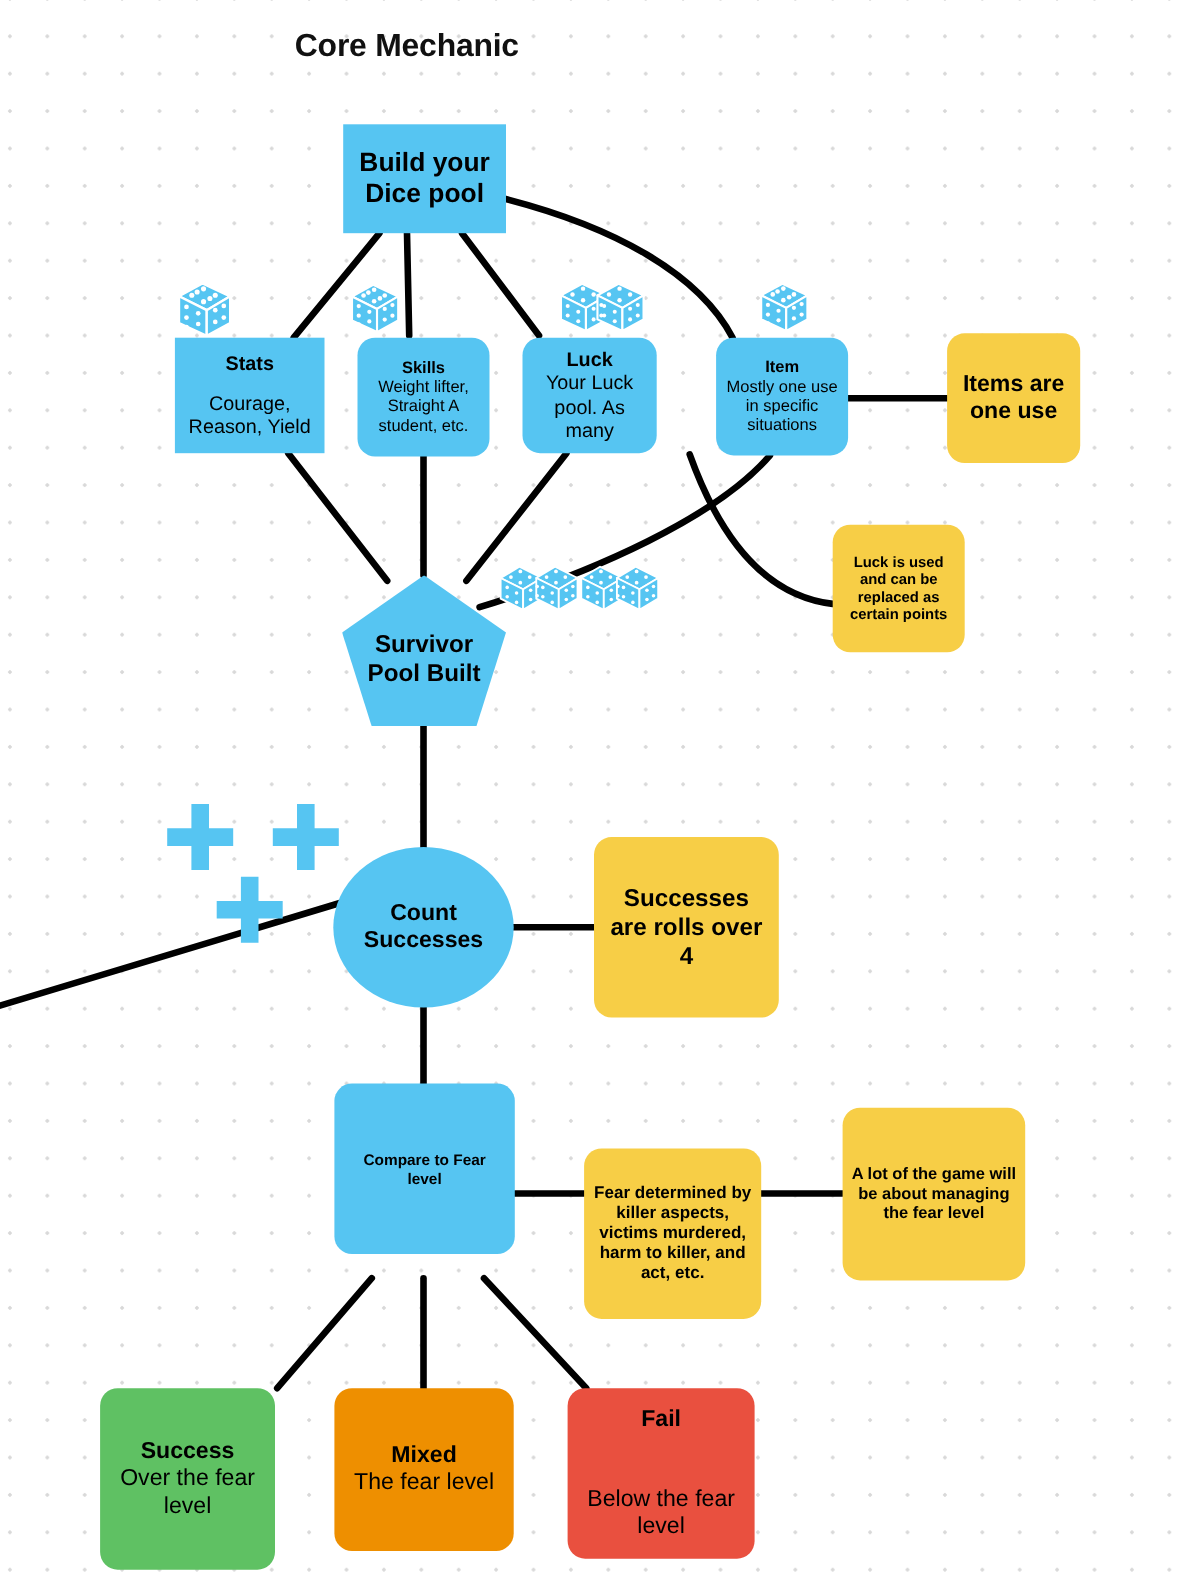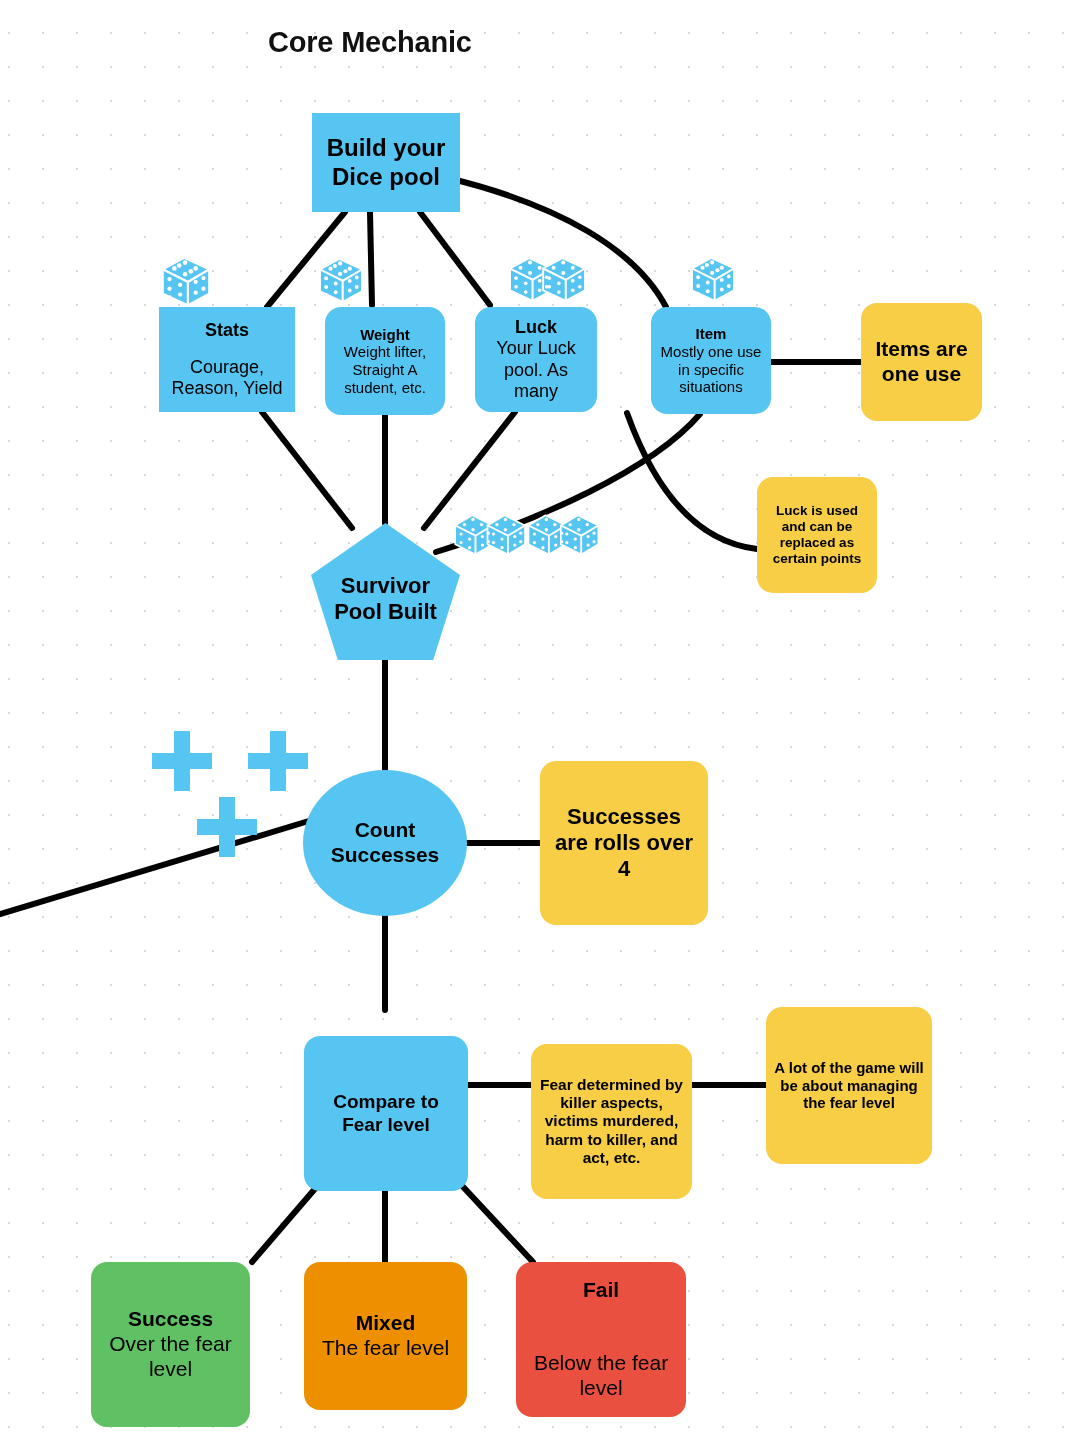--- a/index.html
+++ b/index.html
@@ -288,21 +288,21 @@
     <span class="ttl">Build your</span>
     <span class="ttl">Dice pool</span>
   </div>
 
   <div class="node blue sq" style="left:159px;top:307px;width:136px;height:105px;font-size:18px;gap:16px;">
     <span class="ttl">Stats</span>
     <span class="sub" style="padding:0 10px;">Courage, Reason, Yield</span>
   </div>
 
   <div class="node blue r16" style="left:325px;top:307px;width:120px;height:108px;font-size:15px;">
-    <span class="ttl">Weight</span>
+    <span class="ttl">Skills</span>
     <span class="sub" style="padding:0 6px;">Weight lifter, Straight A student, etc.</span>
   </div>
 
   <div class="node blue r16" style="left:475px;top:307px;width:122px;height:105px;font-size:18px;">
     <span class="ttl">Luck</span>
     <span class="sub" style="padding:0 6px;">Your Luck pool. As many</span>
   </div>
 
   <div class="node blue r16" style="left:651px;top:307px;width:120px;height:107px;font-size:15px;">
     <span class="ttl">Item</span>
@@ -322,21 +322,21 @@
   </div>
 
   <div class="node blue circle" style="left:303px;top:770px;width:164px;height:146px;font-size:21px;">
     <span class="ttl" style="padding:0 10px;">Count Successes</span>
   </div>
 
   <div class="node yellow r16" style="left:540px;top:761px;width:168px;height:164px;font-size:22px;">
     <span class="ttl" style="padding:0 12px;">Successes are rolls over 4</span>
   </div>
 
-  <div class="node blue r16" style="left:304px;top:1036px;width:164px;height:155px;font-size:19px;">
+  <div class="node blue r16" style="left:304px;top:985px;width:164px;height:155px;font-size:14px;">
     <span class="ttl" style="padding:0 12px;">Compare to Fear level</span>
   </div>
 
   <div class="node yellow r16" style="left:531px;top:1044px;width:161px;height:155px;font-size:15.5px;">
     <span class="ttl" style="padding:0 9px;">Fear determined by killer aspects, victims murdered, harm to killer, and act, etc.</span>
   </div>
 
   <div class="node yellow r16" style="left:766px;top:1007px;width:166px;height:157px;font-size:15px;">
     <span class="ttl" style="padding:0 8px;">A lot of the game will be about managing the fear level</span>
   </div>

